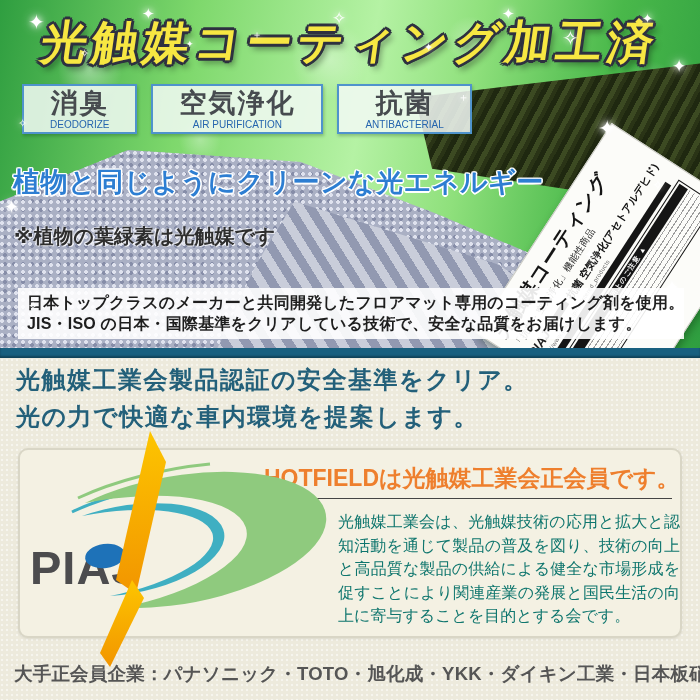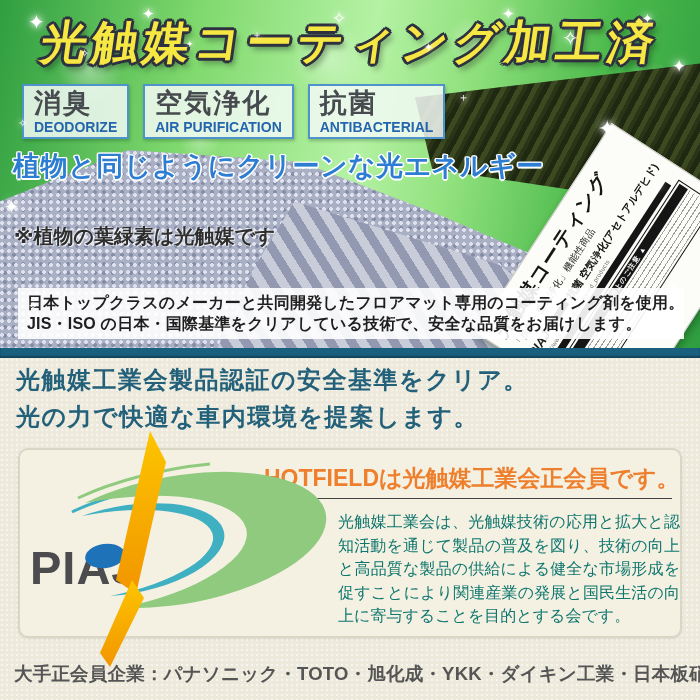--- a/index.html
+++ b/index.html
@@ -32,27 +32,27 @@
     background:repeating-linear-gradient(58deg,#c9cdda 0 9px,#9299b1 9px 18px);
     clip-path:polygon(46% 26%,78% 58%,96% 100%,34% 100%,40% 58%);}
 
   .hero-title{position:absolute;left:0;top:12px;width:700px;margin:0;z-index:3;text-align:center;
     font-family:"Liberation Serif","DejaVu Serif",serif;font-weight:900;font-size:46px;
     letter-spacing:5px;color:#f7e742;transform:skewX(-8deg);
     text-shadow:2px 2px 0 #2e3140,-2px 2px 0 #2e3140,2px -2px 0 #2e3140,-2px -2px 0 #2e3140,
       0 3px 0 #2e3140,0 -3px 0 #2e3140,3px 0 0 #2e3140,-3px 0 0 #2e3140,4px 5px 6px rgba(0,0,0,.45);}
 
   .features{position:absolute;left:22px;top:84px;display:flex;gap:14px;z-index:3;}
-  .feature-box{background:rgba(243,250,246,.85);border:2px solid #4f93cc;
-    padding:3px 10px 2px;box-shadow:1px 2px 3px rgba(0,40,0,.25);}
+  .feature-box{background:rgba(243,250,246,.85);border:2px solid #4f93cc;text-align:center;
+    padding:3px 26px 2px;box-shadow:1px 2px 3px rgba(0,40,0,.25);}
   .feature-ja{font-size:27px;font-weight:bold;color:#474b4f;letter-spacing:2px;line-height:1.1;}
-  .feature-en{font-size:14px;font-weight:bold;color:#2565ae;letter-spacing:0;}
+  .feature-en{font-size:10px;font-weight:normal;color:#2565ae;letter-spacing:0;}
 
   .lead1,.lead2{position:absolute;left:13px;z-index:3;font-weight:bold;color:#2d7ed2;white-space:nowrap;
-    text-shadow:1.5px 0 0 #fff,-1.5px 0 0 #fff,0 1.5px 0 #fff,0 -1.5px 0 #fff,1px 1px 0 #fff,-1px -1px 0 #fff,1px -1px 0 #fff,-1px 1px 0 #fff;}
+    text-shadow:1.5px 0 0 #fff,-1.5px 0 0 #fff,0 1.5px 0 #fff,0 -1.5px 0 #fff,1px 1px 0 #fff,-1px -1px 0 #fff,1px -1px 0 #fff,-1px 1px 0 #fff;margin-top:16px;}
   .lead1{top:148px;font-size:27px;letter-spacing:0.5px;}
   .lead2{top:184px;font-size:22px;letter-spacing:0.5px;}
   .hero-note{position:absolute;left:14px;top:223px;z-index:3;font-size:20px;font-weight:bold;color:#2e2e2e;
     text-shadow:1px 1px 0 rgba(255,255,255,.7),-1px -1px 0 rgba(255,255,255,.5);}
 
   
   .cert-card{position:absolute;left:492px;top:188px;width:250px;height:175px;z-index:2;
     background:#fcfcf9;border:1px solid #c9c9c2;box-shadow:-4px 4px 8px rgba(0,30,0,.35);
     transform:rotate(-57deg);padding:7px 10px;box-sizing:border-box;}
   .cc-title{font-size:20px;font-weight:900;color:#151515;letter-spacing:1px;white-space:nowrap;}

